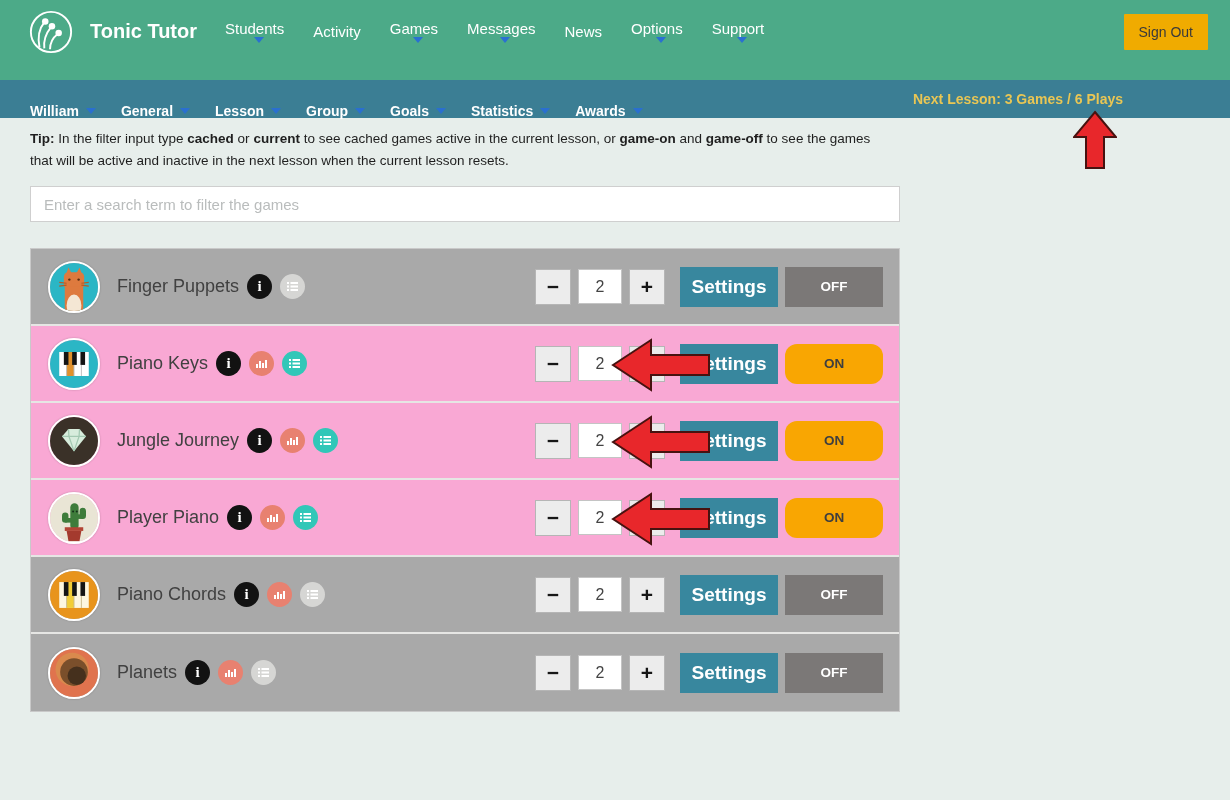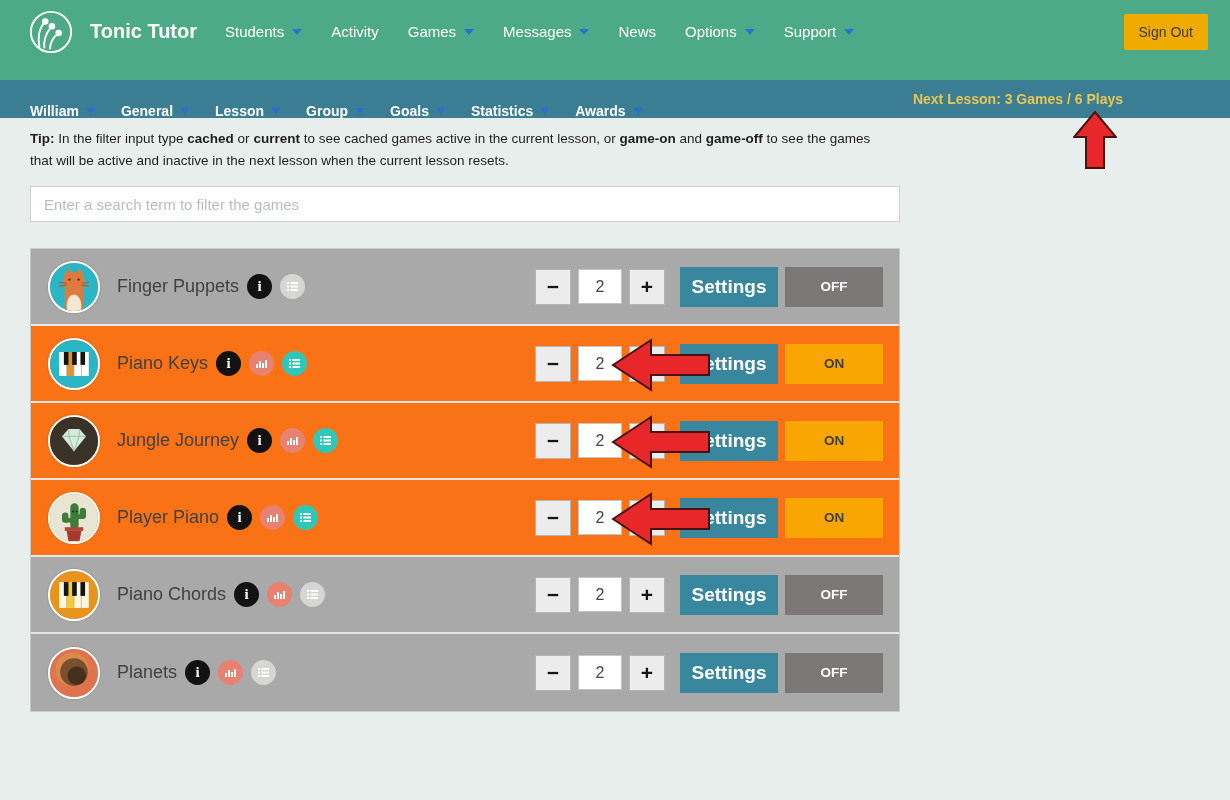--- a/index.html
+++ b/index.html
@@ -5,21 +5,21 @@
   * { margin:0; padding:0; box-sizing:border-box; }
   html,body { width:1230px; height:800px; }
   body { font-family:"Liberation Sans", sans-serif; background:#e7eeeb; position:relative; overflow:hidden; }
 
   
   .header { position:absolute; top:0; left:0; width:1230px; height:80px; background:#4caa88;
             display:flex; align-items:center; padding:0 22px 17px 28px; }
   .logo { width:46px; height:46px; flex:none; }
   .brand { color:#fff; font-size:20px; font-weight:bold; margin:0 28px 0 16px; white-space:nowrap; }
   .nav { display:flex; align-items:center; gap:29px; }
-  .nav-item { color:#fff; font-size:15px; display:flex; align-items:center; cursor:pointer; white-space:nowrap; }
+  .nav-item { color:#fff; font-size:15px; display:flex; align-items:center; cursor:pointer; white-space:nowrap;flex-direction:column; }
   .tri { width:0; height:0; border-left:5px solid transparent; border-right:5px solid transparent;
          border-top:6px solid #2a70d2; display:inline-block; margin-left:8px; }
   .signout { margin-left:auto; background:#f0ab00; color:#3a3a3a; border:none; border-radius:1px;
              font-family:inherit; font-size:14px; padding:10px 15px; cursor:pointer; }
 
   
   .subnav { position:absolute; top:80px; left:0; width:1230px; height:38px; background:#3b7e94;
             display:flex; align-items:center; padding:0 30px; gap:25px; }
   .subnav-item { color:#fff; font-size:14px; font-weight:bold; display:flex; align-items:center; cursor:pointer; white-space:nowrap;margin-top:24px; }
   .subnav-item .tri { margin-left:7px; border-top-color:#2a6fd0; }
@@ -35,21 +35,21 @@
                   background:#fff; padding:0 13px; font-family:inherit; font-size:15px; color:#555; }
   .search-input::placeholder { color:#b9bcbc; }
 
   
   .card { position:absolute; top:248px; left:30px; width:870px; background:#fff; border:1px solid #c9c9c9; }
   .section-header { height:62px; background:#cdd1a9; display:flex; align-items:center; padding-left:17px;
                     font-size:19px; font-weight:bold; color:#222; border-bottom:3px solid #f2f3ef; }
   .row { height:77px; display:flex; align-items:center; padding:0 16px 0 17px; position:relative;
          border-bottom:2px solid #e6e6e4; }
   .row.off { background:#a9a9a9; }
-  .row.on  { background:#f97316; }
+  .row.on  { background:#f9a8d4; }
   .row:last-child { border-bottom:none; }
 
   .avatar { width:52px; height:52px; border-radius:50%; border:2px solid #fff; overflow:hidden; flex:none;
             box-shadow:0 0 2px rgba(0,0,0,.25); }
   .avatar svg { display:block; }
   .gname { margin-left:17px; font-size:18px; color:#414141; white-space:nowrap; }
   .ic { width:25px; height:25px; border-radius:50%; margin-left:8px; flex:none;
         display:flex; align-items:center; justify-content:center; cursor:pointer; }
   .ic-info { background:#121212; color:#fff; font-family:"Liberation Serif", serif;
              font-weight:bold; font-size:15px; }
@@ -59,21 +59,21 @@
 
   .controls { margin-left:auto; display:flex; align-items:center; }
   .step { width:36px; height:36px; background:#ececec; border:1px solid #b5b5b5; font-family:inherit;
           font-size:21px; font-weight:bold; color:#161616; line-height:1; cursor:pointer; }
   .plays { width:44px; height:35px; margin:0 7px; border:1px solid #c4c4c4; text-align:center;
            font-family:inherit; font-size:16px; color:#444; background:#fff; }
   .settings { width:98px; height:40px; margin-left:15px; background:#38879e; border:none; color:#fff;
               font-family:inherit; font-size:19px; font-weight:bold; cursor:pointer; }
   .toggle { width:98px; height:40px; margin-left:7px; border:none; font-family:inherit; font-size:13.5px;
             font-weight:bold; cursor:pointer; }
-  .toggle-on  { background:#f9a602; color:#3f3f3f; }
+  .toggle-on  { background:#f9a602; color:#3f3f3f;border-radius:12px; }
   .toggle-off { background:#7b7877; color:#fff; }
 
   .arrow-left { position:absolute; left:580px; top:11px; z-index:5; pointer-events:none; }
   .arrow-up { position:absolute; left:1073px; top:110px; z-index:6; pointer-events:none; }
 </style>
 </head>
 <body>
 
 <div class="header">
   <svg class="logo" viewBox="0 0 48 48">

